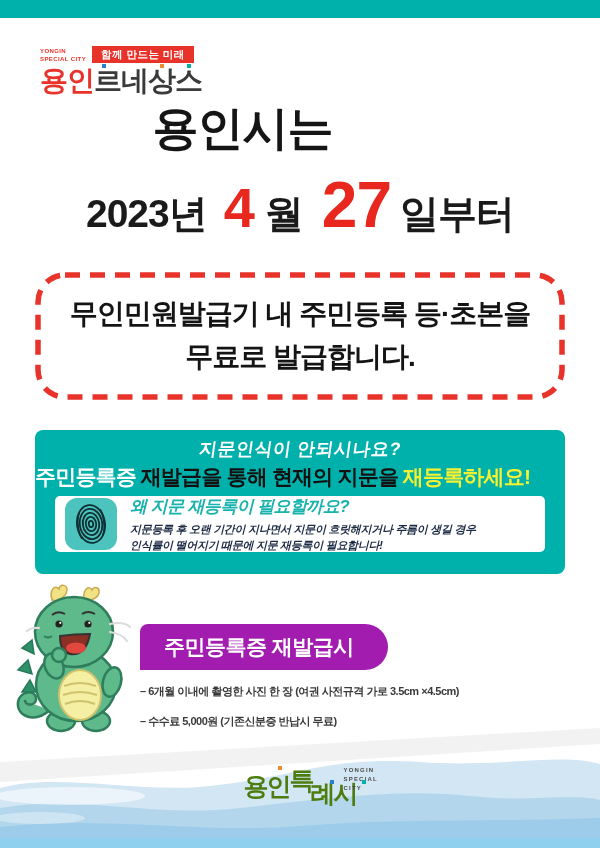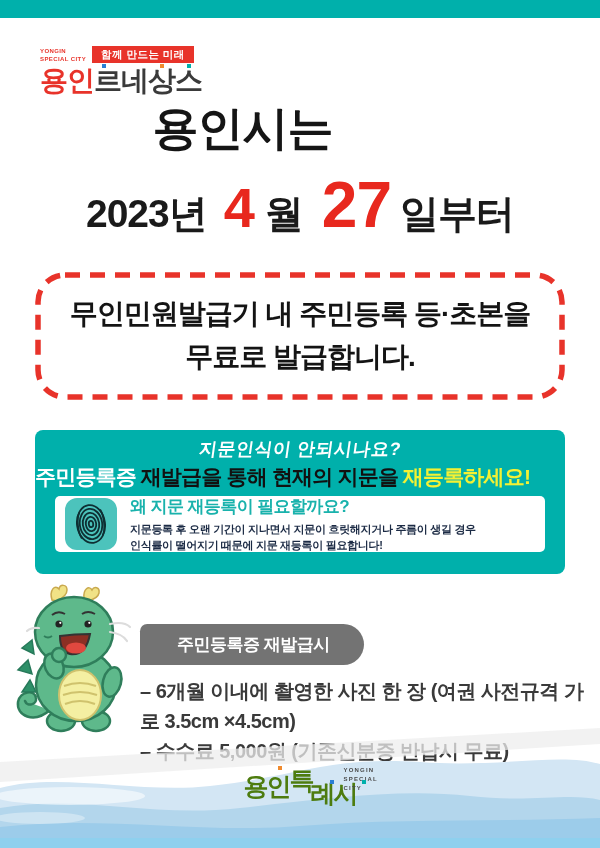--- a/index.html
+++ b/index.html
@@ -38,33 +38,33 @@
   .notice-line { position:relative; font-size:28px; font-weight:800; color:#141414; line-height:1.52; letter-spacing:-1px; }
 
   
   .fp-box { position:absolute; left:35px; top:430px; width:530px; height:144px; background:#00b0ab; border-radius:8px; }
   .fp-hand { position:absolute; top:7px; width:100%; text-align:center; color:#ffffff; font-size:18px; font-weight:600; transform:skewX(-8deg); letter-spacing:.5px; }
   .fp-headline { position:absolute; top:33px; width:100%; font-size:21px; font-weight:800; letter-spacing:-.8px; }
   .fp-headline span + span { margin-left:.22em; }
   .hl-white { color:#ffffff; }
   .hl-dark { color:#111111; }
   .hl-yellow { color:#f3f133; }
-  .fp-info { position:absolute; left:20px; top:66px; width:490px; height:56px; background:#ffffff; border-radius:5px; display:flex; align-items:center; padding:6px 10px; }
+  .fp-info { position:absolute; left:20px; top:66px; width:490px; height:56px; background:#ffffff; border-radius:5px; display:flex; align-items:center; padding:6px 10px;font-style:italic; }
   .fp-icon { width:52px; height:52px; background:#4cc3bc; border-radius:12px; flex:0 0 52px; display:flex; align-items:center; justify-content:center; }
   .fp-texts { margin-left:13px; }
   .fp-q { font-size:17px; font-weight:800; color:#19b2ac; letter-spacing:-.6px; margin-bottom:3px; }
   .fp-a { font-size:11px; font-weight:700; color:#1c2b45; line-height:1.5; letter-spacing:-.3px; }
 
   
   .mascot { position:absolute; left:14px; top:582px; }
 
   
-  .badge { position:absolute; left:140px; top:624px; background:#737373; color:#ffffff; font-size:17px; font-weight:800; letter-spacing:-.5px; padding:9px 34px 9px 37px; border-radius:14px 40px 40px 0; }
+  .badge { position:absolute; left:140px; top:624px; background:#a21caf; color:#ffffff; font-size:21px; font-weight:800; letter-spacing:-.5px; padding:9px 34px 9px 24px; border-radius:14px 40px 40px 0; }
   .bullets { position:absolute; left:140px; top:676px; }
-  .bullet { font-size:20px; font-weight:600; color:#3a3a3a; letter-spacing:-.5px; line-height:30px; }
+  .bullet { font-size:11px; font-weight:600; color:#3a3a3a; letter-spacing:-.5px; line-height:30px; }
 
   
   .watercolor { position:absolute; left:0; top:700px; width:600px; height:148px; }
 
   
   .footer-logo { position:absolute; left:0; top:770px; width:600px; display:flex; justify-content:center; }
   .f-wrap { position:relative; }
   .f-name { font-size:25px; font-weight:900; color:#4d7c0f; letter-spacing:-2px; white-space:nowrap; }
   .f-p2 { position:relative; top:-6px; }
   .f-p3 { position:relative; top:7px; margin-left:-2px; }

